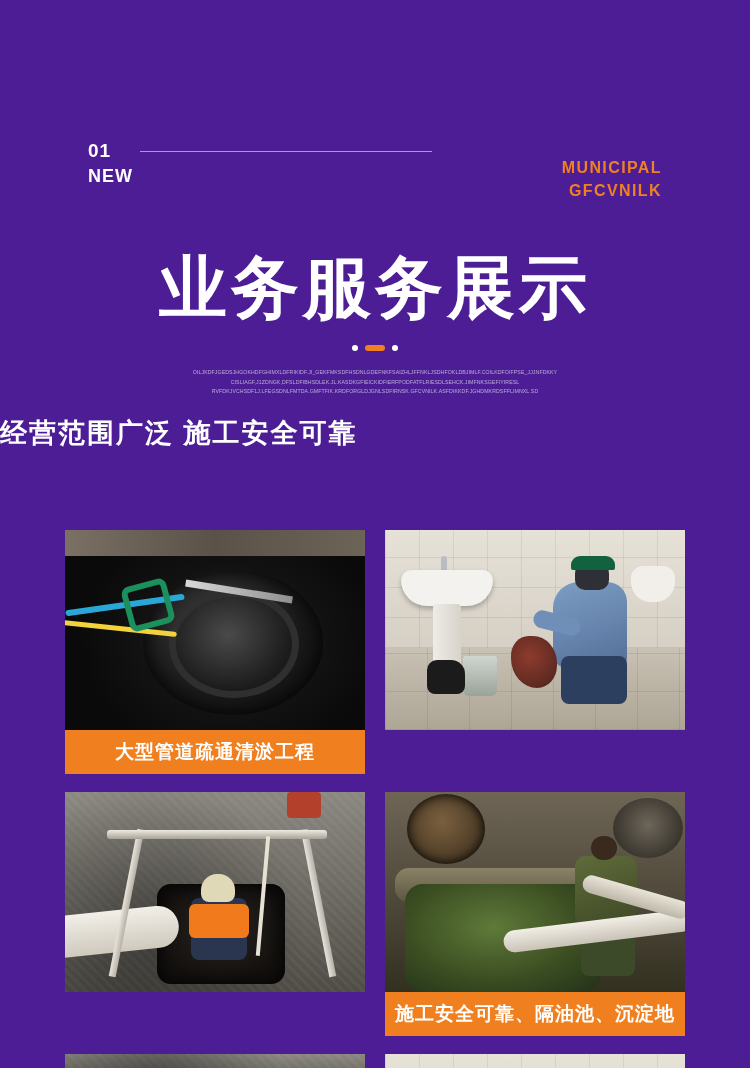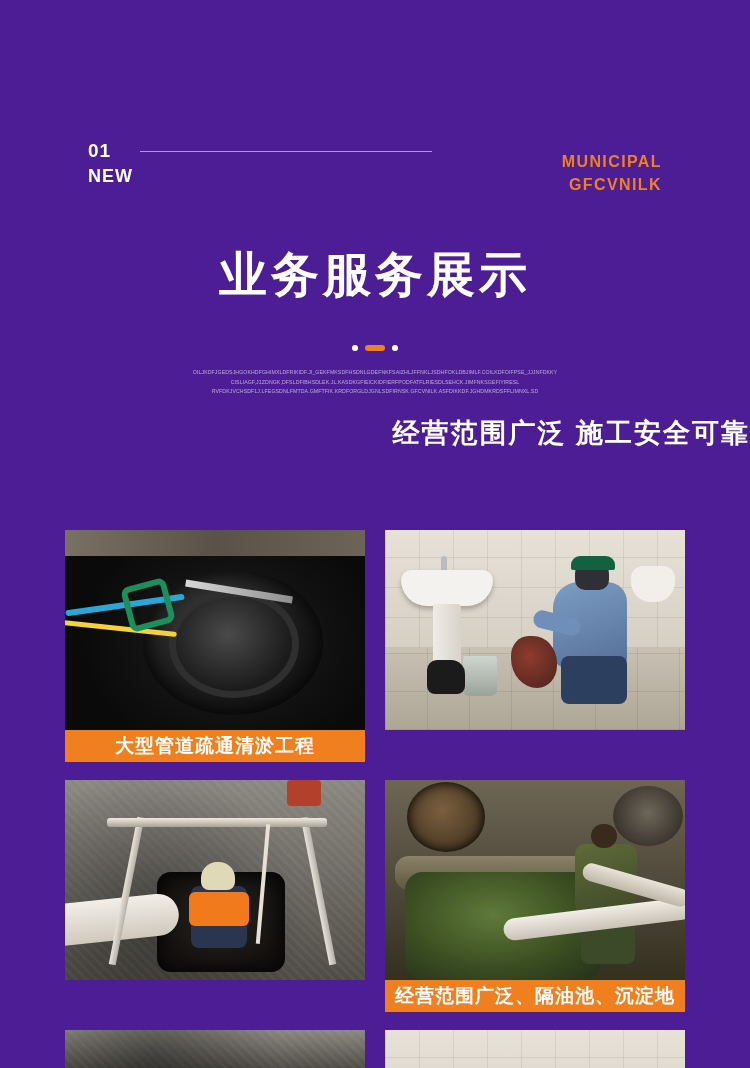--- a/index.html
+++ b/index.html
@@ -46,38 +46,38 @@
     position: absolute;
     left: 52px;
     top: 13px;
     width: 292px;
     height: 1px;
     background: rgba(255,255,255,0.55);
   }
   .hdr-right {
     position: absolute;
     right: 0;
-    top: 12px;
+    top: 18px;
     text-align: right;
     color: #f08022;
     font-size: 16px;
     font-weight: bold;
     letter-spacing: 1.4px;
     line-height: 1.45;
   }
 
   
   .big-title {
     position: absolute;
     top: 243px;
     left: 0;
     width: 750px;
     text-align: center;
     color: #ffffff;
-    font-size: 48px;
+    font-size: 68px;
     font-weight: bold;
     letter-spacing: 4px;
     font-family: Liberation Serif, serif;
   }
 
   
   .dots {
     position: absolute;
     top: 345px;
     left: 0;
@@ -113,21 +113,21 @@
     letter-spacing: 0.1px;
     font-family: "Liberation Sans", sans-serif;
   }
 
   
   .subhead {
     position: absolute;
     top: 415px;
     left: 0;
     width: 750px;
-    text-align: right;
+    text-align: left;
     color: #ffffff;
     font-size: 27px;
     font-weight: bold;
     letter-spacing: 2px;
   }
 
   
   .grid {
     position: absolute;
     top: 530px;
@@ -144,21 +144,21 @@
   }
   .photo {
     width: 300px;
     height: 200px;
     position: relative;
     overflow: hidden;
     background: #555;
   }
   .caption {
     width: 300px;
-    height: 32px;
+    height: 44px;
     background: #ef7f1f;
     color: #ffffff;
     font-size: 19px;
     font-weight: bold;
     letter-spacing: 1px;
     display: flex;
     align-items: center;
     justify-content: center;
   }
   .card.clipped .photo { height: 38px; }
@@ -466,21 +466,21 @@
           <div class="lid2"></div>
           <div class="rim"></div>
           <div class="water"></div>
           <div class="worker-body"></div>
           <div class="worker-leg"></div>
           <div class="worker-head"></div>
           <div class="hose"></div>
           <div class="hose2"></div>
         </div>
       </div>
-      <div class="caption">经营范围广泛、隔油池、沉淀地</div>
+      <div class="caption">施工安全可靠、隔油池、沉淀地</div>
     </div>
 
     <div class="card clipped">
       <div class="photo">
         <div class="ph-inner p3">
             <div class="ground"></div>
           </div>
       </div>
     </div>
 

